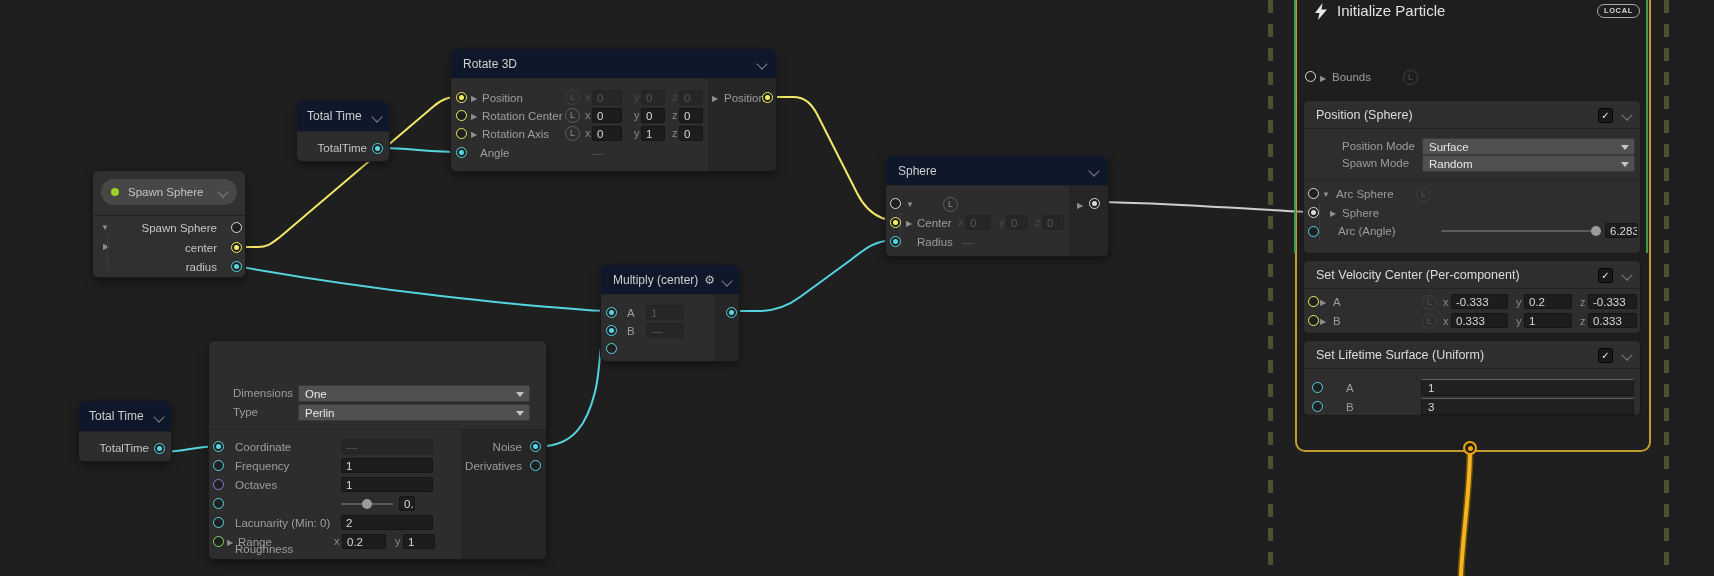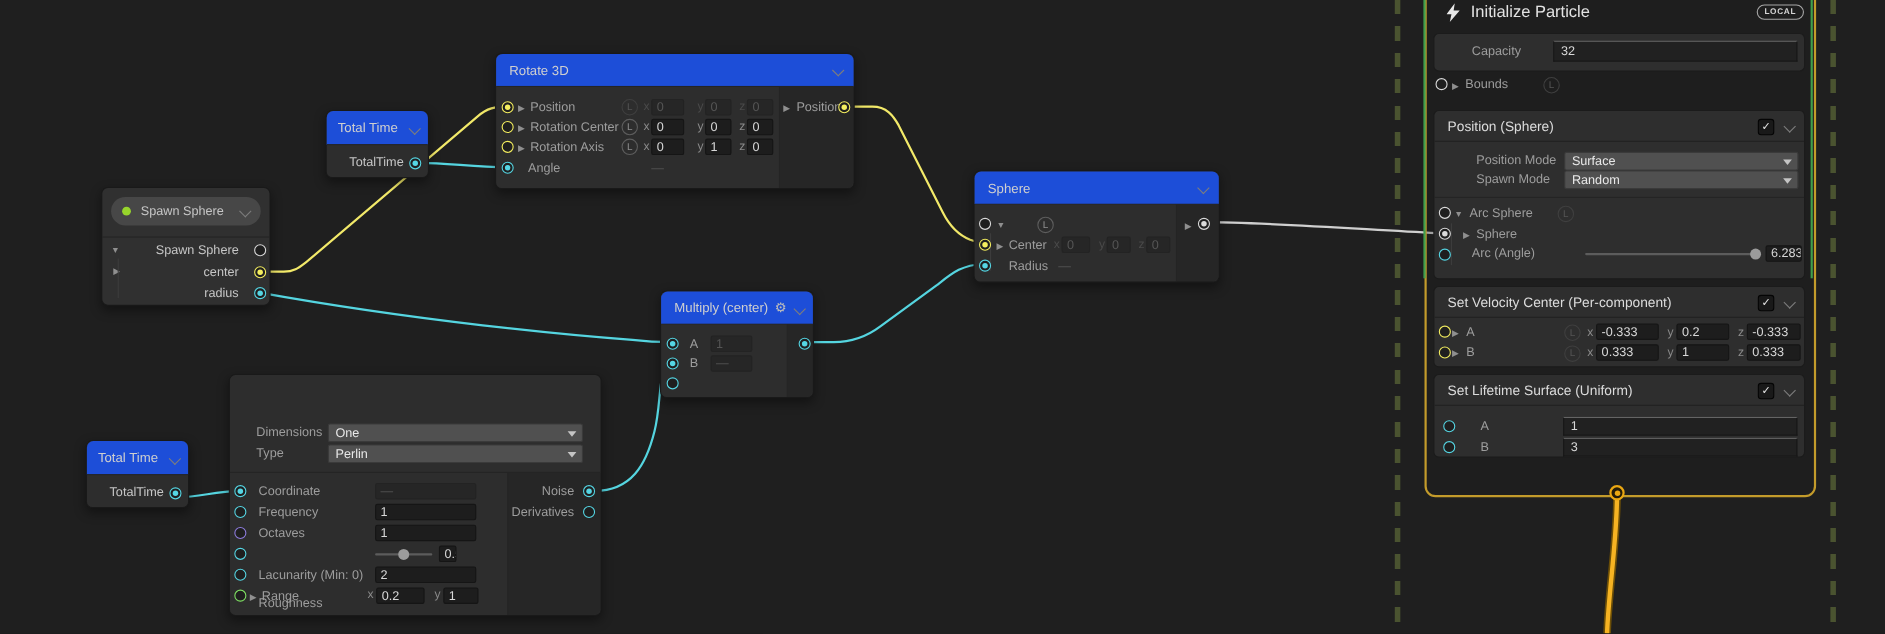--- a/index.html
+++ b/index.html
@@ -3,21 +3,21 @@
 <meta charset="utf-8">
 <style>
   html,body{margin:0;padding:0;background:#1f1f1f;width:1714px;height:576px;overflow:hidden;
     font-family:"Liberation Sans",sans-serif;}
   #canvas{position:relative;width:1714px;height:576px;background:#1f1f1f;}
   #wires{position:absolute;left:0;top:0;z-index:1;}
   .sysdash{position:absolute;top:0;bottom:0;width:5px;z-index:0;
     background:repeating-linear-gradient(180deg,#4a5330 0px,#4a5330 13px,rgba(0,0,0,0) 13px,rgba(0,0,0,0) 24px);}
   .node{position:absolute;background:#2d2d2d;border:1px solid #191919;border-radius:6px;
     box-shadow:0 4px 10px rgba(0,0,0,.4);z-index:2;color:#c9c9c9;font-size:12px;}
-  .nhead{position:absolute;left:0;right:0;top:0;height:30px;line-height:30px;background:#1d4ed8;
+  .nhead{position:absolute;left:0;right:0;top:0;height:30px;line-height:30px;background:#0f172a;
     border-radius:6px 6px 0 0;border-bottom:1px solid #232323;padding-left:12px;box-sizing:border-box;
     color:#cfcfcf;white-space:nowrap;}
   .chev{position:absolute;width:7px;height:7px;border-right:1.6px solid #b0b0b0;border-bottom:1.6px solid #b0b0b0;
     transform:rotate(45deg);}
   .chev.dim{border-color:#7d7d7d;}
   .lbl{position:absolute;font-size:11.5px;color:#9d9d9d;height:16px;line-height:16px;white-space:nowrap;}
   .lbl.bright{color:#c6c6c6;}
   .lbl.right{text-align:right;}
   .exp{position:absolute;font-size:8px;color:#8f8f8f;height:12px;line-height:12px;}
   .port{position:absolute;width:11px;height:11px;border-radius:50%;box-sizing:border-box;background:#1f1f1f;z-index:3;}
@@ -259,24 +259,20 @@
   <div class="ctxframe" style="left:1295px;top:-16px;width:352px;height:464px;"></div>
   <div class="greenedge" style="left:1294px;top:0;height:253px;"></div>
   <div class="greenedge" style="left:1646px;top:0;height:253px;"></div>
 
   <svg style="position:absolute;left:1315px;top:3px;z-index:2;" width="13" height="18">
     <polygon points="7.5,0 0,10 4.5,10 3,17 12,6.5 6.5,6.5" fill="#e8e8e8"></polygon>
   </svg>
   <div class="ctxtitle" style="left:1337px;top:2px;">Initialize Particle</div>
   <div class="localbadge" style="left:1597px;top:4px;">LOCAL</div>
 
-  <div class="block" style="left:1303px;top:30px;width:336px;height:33px;">
-    <span class="lbl" style="left:34px;top:8px;">Capacity</span>
-    <span class="ufield" style="left:108px;top:6px;right:6px;">32</span>
-  </div>
 
   <div style="position:absolute;left:1303px;top:69px;width:336px;height:16px;z-index:2;">
     <span class="port p-white" style="left:2px;top:2px;"></span>
     <span class="exp" style="left:17px;top:4px;">▶</span>
     <span class="lbl" style="left:29px;top:0;">Bounds</span>
     <span class="lbadge dim" style="left:100px;top:1px;">L</span>
   </div>
 
   <div class="block" style="left:1303px;top:100px;width:336px;height:152px;">
     <div class="bhead">

